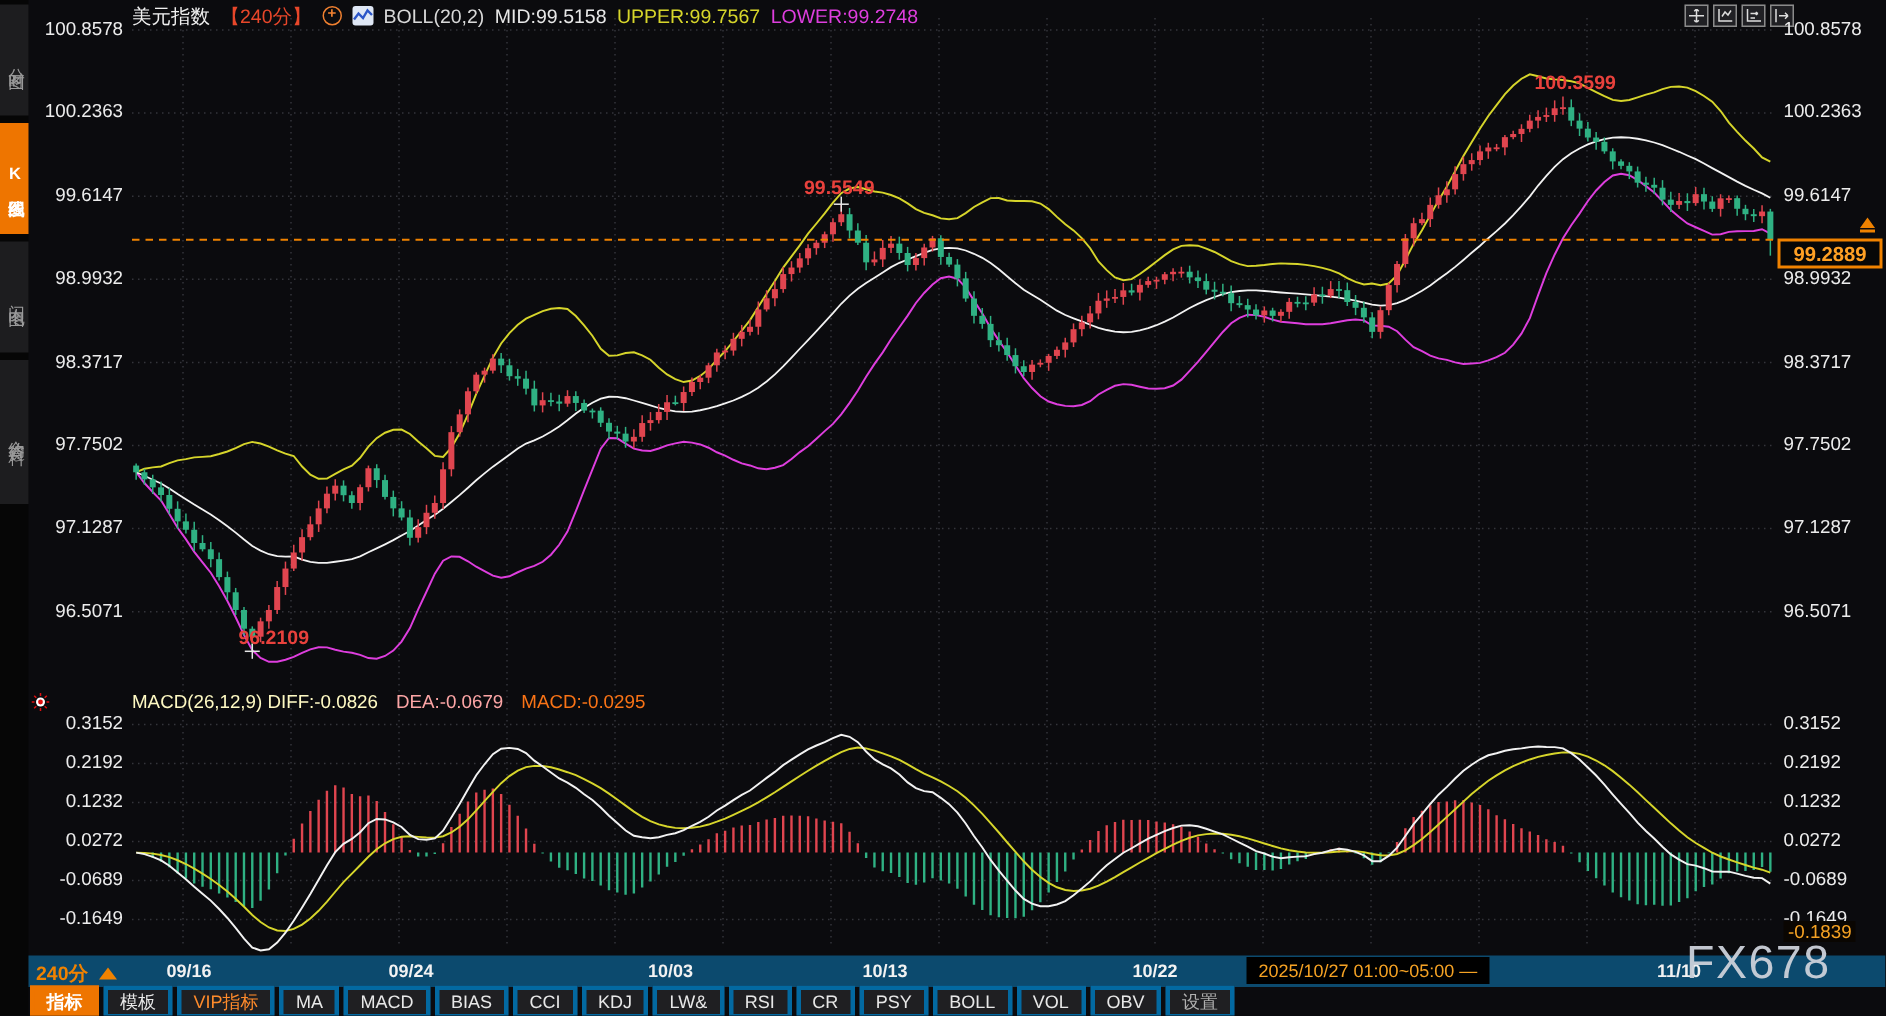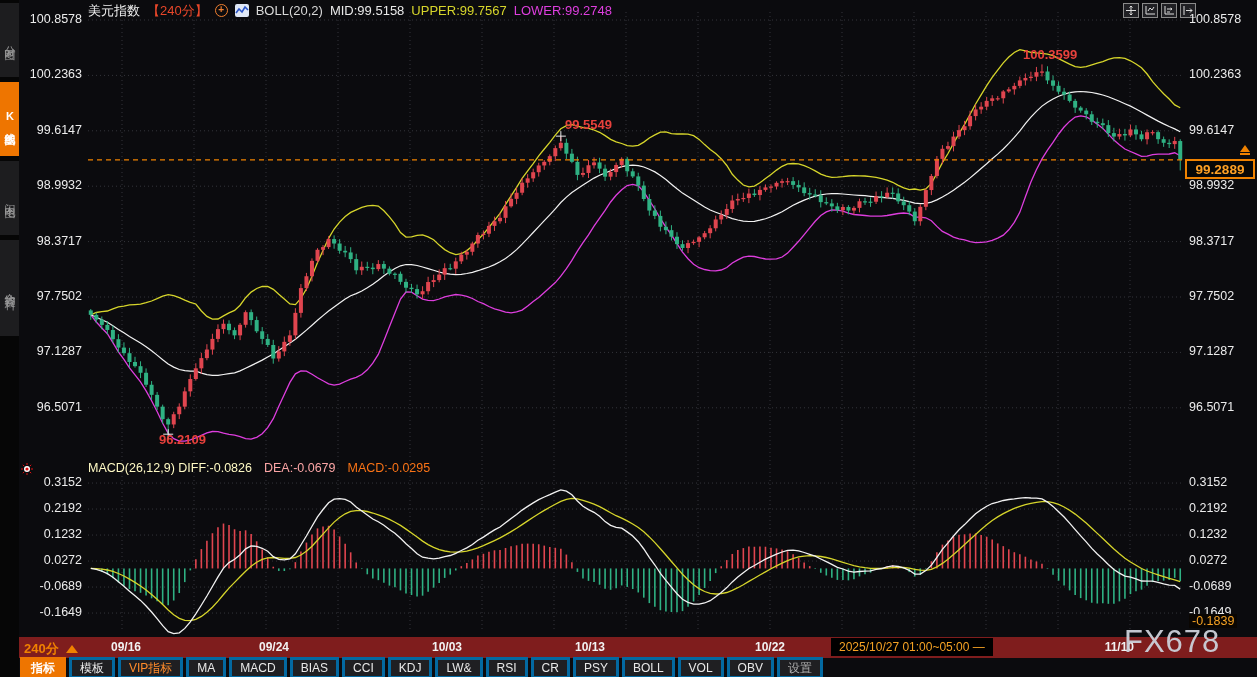--- a/index.html
+++ b/index.html
@@ -44,21 +44,21 @@
             align-items:center;justify-content:center;box-sizing:border-box;}
   .last-arrow{position:absolute;left:1240px;top:145px;width:12px;height:12px;}
   .last-arrow .tri{width:0;height:0;border-left:5px solid transparent;border-right:5px solid transparent;
                    border-bottom:7px solid #f08200;}
   .last-arrow .base{width:10px;height:2px;background:#f08200;margin-top:1px;}
   
   .macd-header{position:absolute;left:88px;top:461px;display:flex;gap:12px;font-size:12.5px;white-space:nowrap;}
   .macd-main{color:#fef9c3;} .macd-dea{color:#fca5a5;} .macd-val{color:#f97316;}
   .sun-ico{position:absolute;left:21px;top:461px;width:12px;height:12px;}
   
-  .xaxis-row{position:absolute;left:19px;top:637px;width:1238px;height:21px;background:#7f1d1d;}
+  .xaxis-row{position:absolute;left:19px;top:637px;width:1238px;height:21px;background:#0c4a6e;}
   .period-sel{position:absolute;left:5px;top:3px;color:#f08200;font-size:13px;font-weight:bold;
               display:flex;align-items:center;gap:7px;cursor:pointer;}
   .tri-up{width:0;height:0;border-left:6px solid transparent;border-right:6px solid transparent;
           border-bottom:8px solid #f08200;}
   .date-lbl{position:absolute;top:3px;width:80px;text-align:center;color:#f2f2f2;font-size:12px;font-weight:bold;}
   .ts-highlight{position:absolute;left:812px;top:1px;background:#000;color:#f5a224;font-size:12px;
                 padding:2px 8px;white-space:nowrap;}
   
   .btoolbar{position:absolute;left:20px;top:658px;height:19px;display:flex;gap:3px;align-items:center;}
   .tb-item{border:3px solid #0369a1;background:#1f1f22;color:#e8e8e8;font-size:12px;
@@ -787,23 +787,23 @@
 <div id="macdAxisRight" class="axis-col">
     <div class="tick" style="top: 475.044px;">0.3152</div>
     <div class="tick" style="top: 501.041px;">0.2192</div>
     <div class="tick" style="top: 527.037px;">0.1232</div>
     <div class="tick" style="top: 553.034px;">0.0272</div>
     <div class="tick" style="top: 579.058px;">-0.0689</div>
     <div class="tick" style="top: 605.055px;">-0.1649</div>
     <div class="tick orange" style="top: 614px;">-0.1839</div>
   </div>
 
-<div class="ann" style="left:565px;top:117px">99.5549</div>
+<div class="ann" style="left:536px;top:117px">99.5549</div>
 <div class="ann" style="left:1023px;top:47px">100.3599</div>
-<div class="ann" style="left:159px;top:432px">96.2109</div>
+<div class="ann" style="left:159px;top:417px">96.2109</div>
 <div class="last-tag">99.2889</div>
 <div class="last-arrow">
     <div class="tri"></div>
     <div class="base"></div>
   </div>
 
 <span class="sun-ico">
   <svg width="12" height="12">
     <g stroke="#e01010" stroke-width="1">
       <line x1="6" y1="0" x2="6" y2="2"></line>

